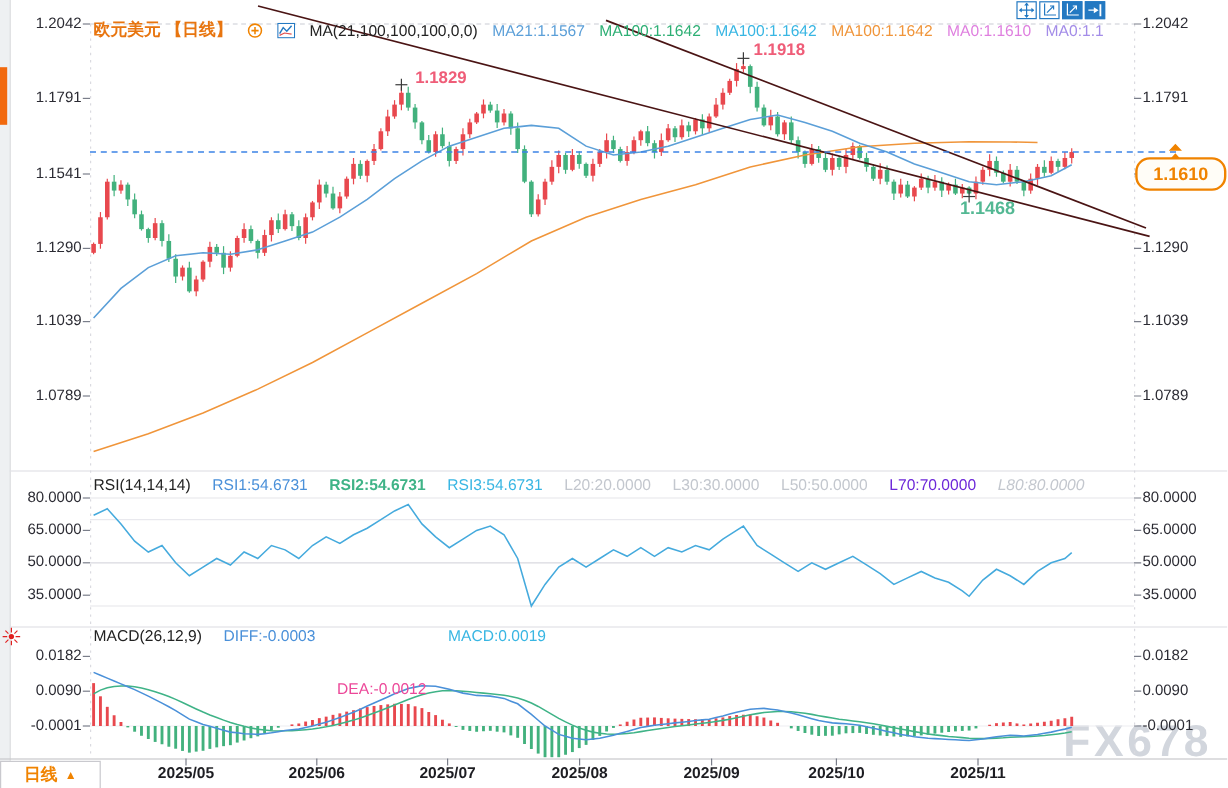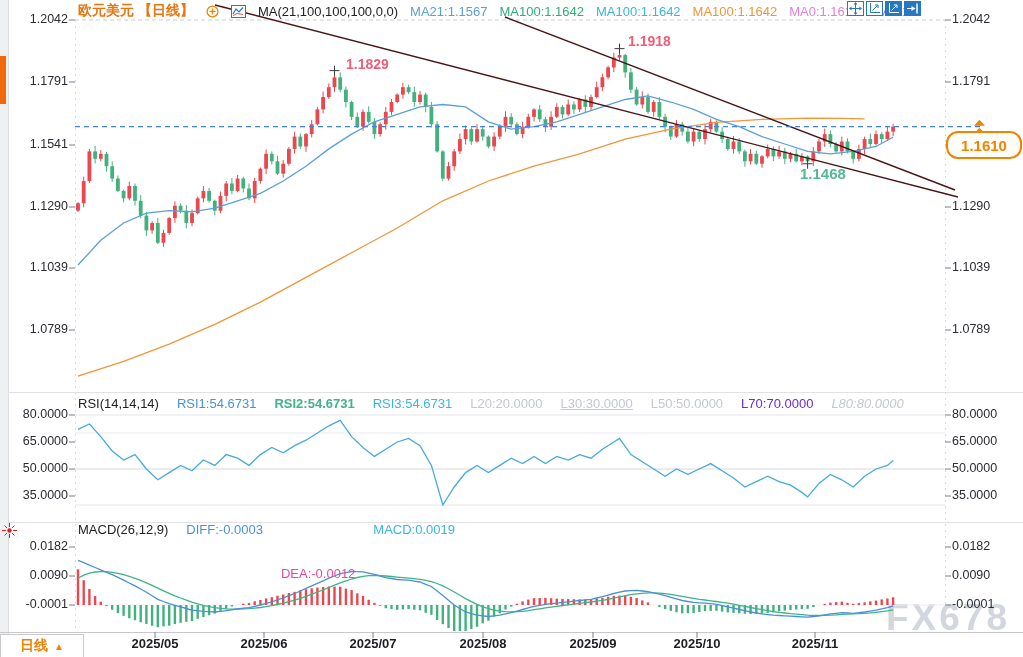--- a/index.html
+++ b/index.html
@@ -1,21 +1,21 @@
 <!DOCTYPE html>
 <html><head>
 <meta charset="utf-8">
 <style>
   html,body{margin:0;padding:0;background:#fff;}
   #app{position:relative;width:1023px;height:657px;background:#fff;overflow:hidden;
        font-family:"Liberation Sans",sans-serif;}
   .abs{position:absolute;}
   #left-strip{left:0;top:0;width:8px;height:657px;background:#eef0f2;border-right:1px solid #dcdee0;}
   #left-tab{left:0;top:56px;width:6px;height:48px;background:#f2690d;}
-  #legend{left:78px;top:2px;display:flex;gap:12px;align-items:center;white-space:nowrap;
+  #legend{left:78px;top:16px;display:flex;gap:12px;align-items:center;white-space:nowrap;
           font-size:13px;color:#222;}
   #legend .title{color:#e8750f;font-weight:bold;font-size:14px;}
   #toolbar{right:102px;top:1px;display:flex;gap:2px;}
   .tbtn{width:17px;height:15px;border:1px solid #2479c2;background:#fff;display:flex;
         align-items:center;justify-content:center;box-sizing:border-box;cursor:pointer;}
   .tbtn.fill{background:#2479c2;}
   .axlbl{position:absolute;font-size:12.5px;color:#2b2b33;width:54px;}
   .axl{left:14px;text-align:right;}
   .axr{left:952px;text-align:left;}
   .hdr-row{position:absolute;display:flex;gap:18px;font-size:13px;color:#222;white-space:nowrap;}
@@ -619,21 +619,21 @@
   <div class="divider" style="top:392px"></div>
   <div class="divider" style="top:522px"></div>
   <div id="xaxis-line"></div>
 
   <div class="hdr-row txt-layer" style="left:78px;top:396px">
     <span>RSI(14,14,14)</span>
     <span style="color: rgb(74, 144, 217);">RSI1:54.6731</span>
     <span style="color: rgb(63, 179, 135); font-weight: bold;">RSI2:54.6731</span>
     <span style="color: rgb(56, 182, 227);">RSI3:54.6731</span>
     <span style="color: rgb(195, 199, 206);">L20:20.0000</span>
-    <span style="color: rgb(195, 199, 206); text-decoration: underline;">L30:30.0000</span>
+    <span style="color: rgb(195, 199, 206);">L30:30.0000</span>
     <span style="color: rgb(195, 199, 206);">L50:50.0000</span>
     <span style="color: #6d28d9;">L70:70.0000</span>
     <span style="color: rgb(195, 199, 206); font-style: italic;">L80:80.0000</span>
   </div>
 
   <div class="axlbl axl txt-layer" style="top:407px">80.0000</div>
   <div class="axlbl axl txt-layer" style="top:434px">65.0000</div>
   <div class="axlbl axl txt-layer" style="top:461px">50.0000</div>
   <div class="axlbl axl txt-layer" style="top:488px">35.0000</div>
   <div class="axlbl axr txt-layer" style="top:407px">80.0000</div>

